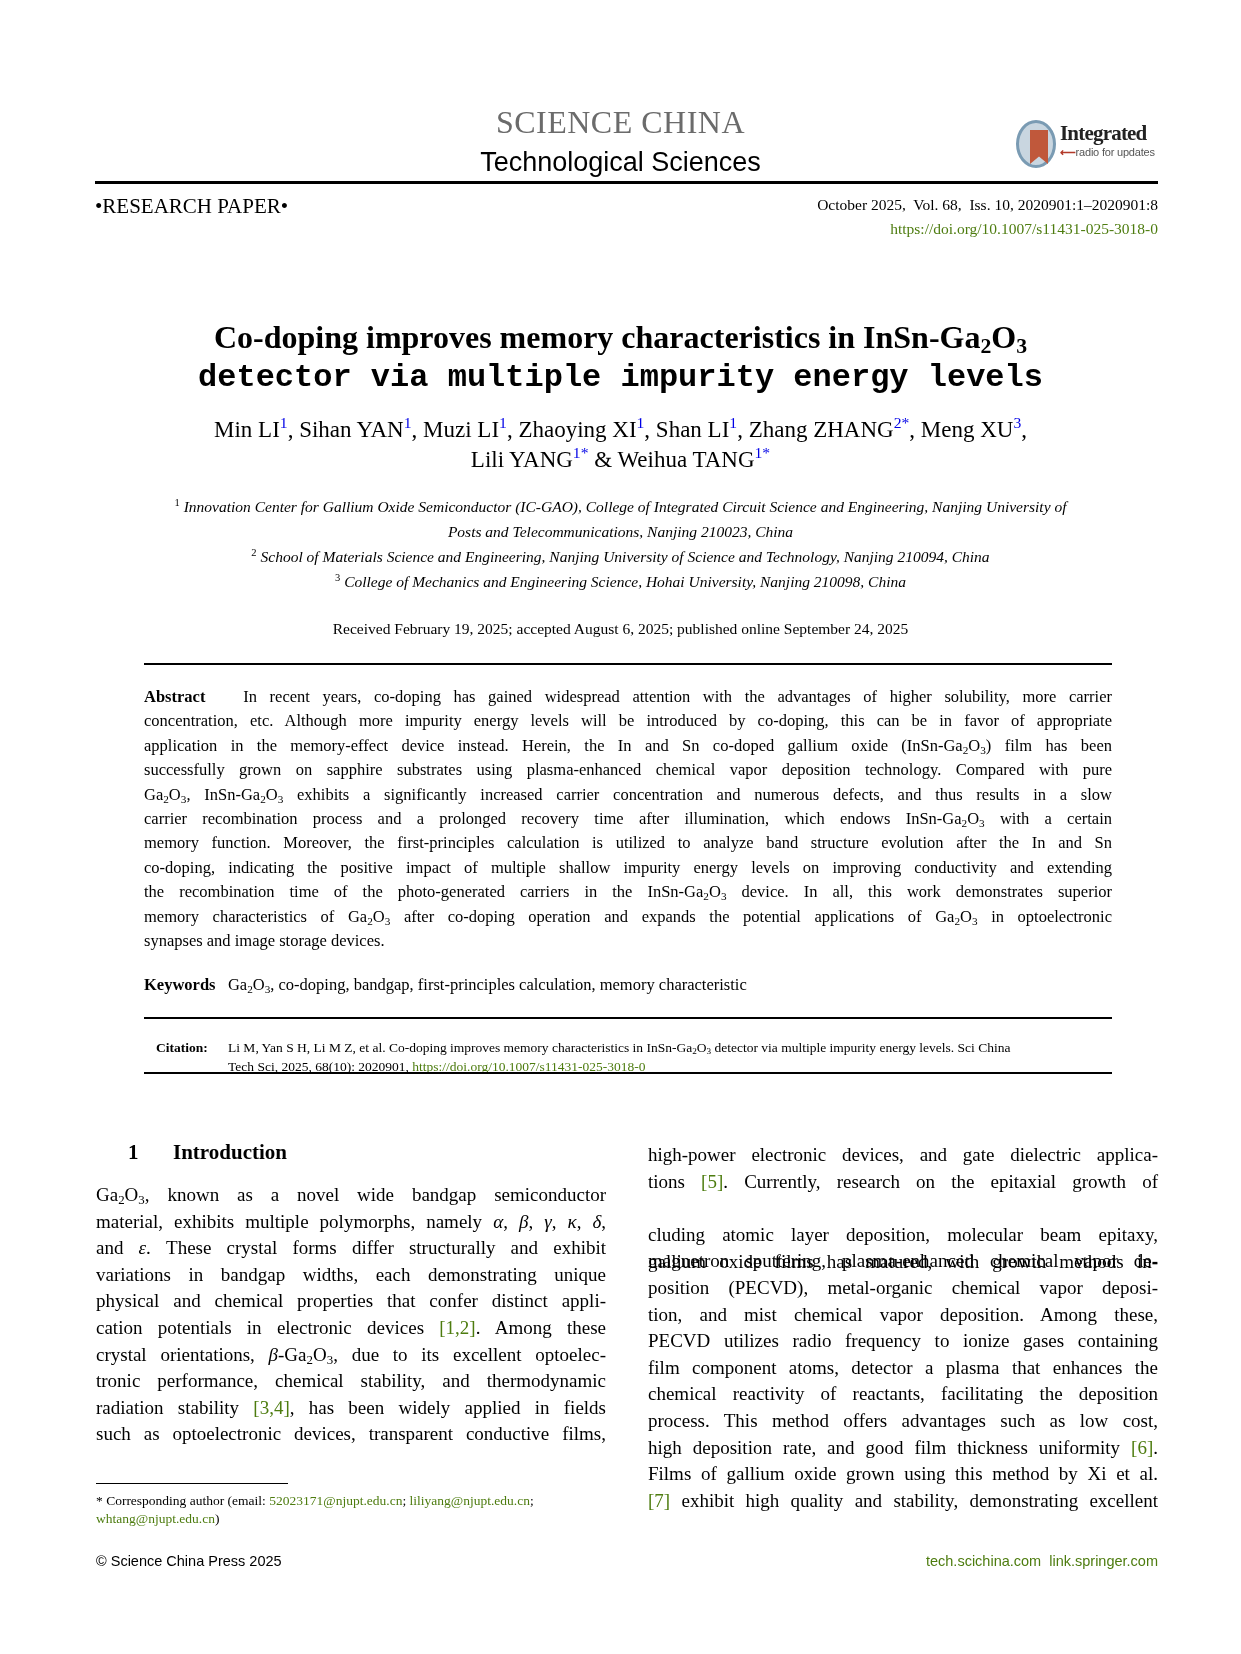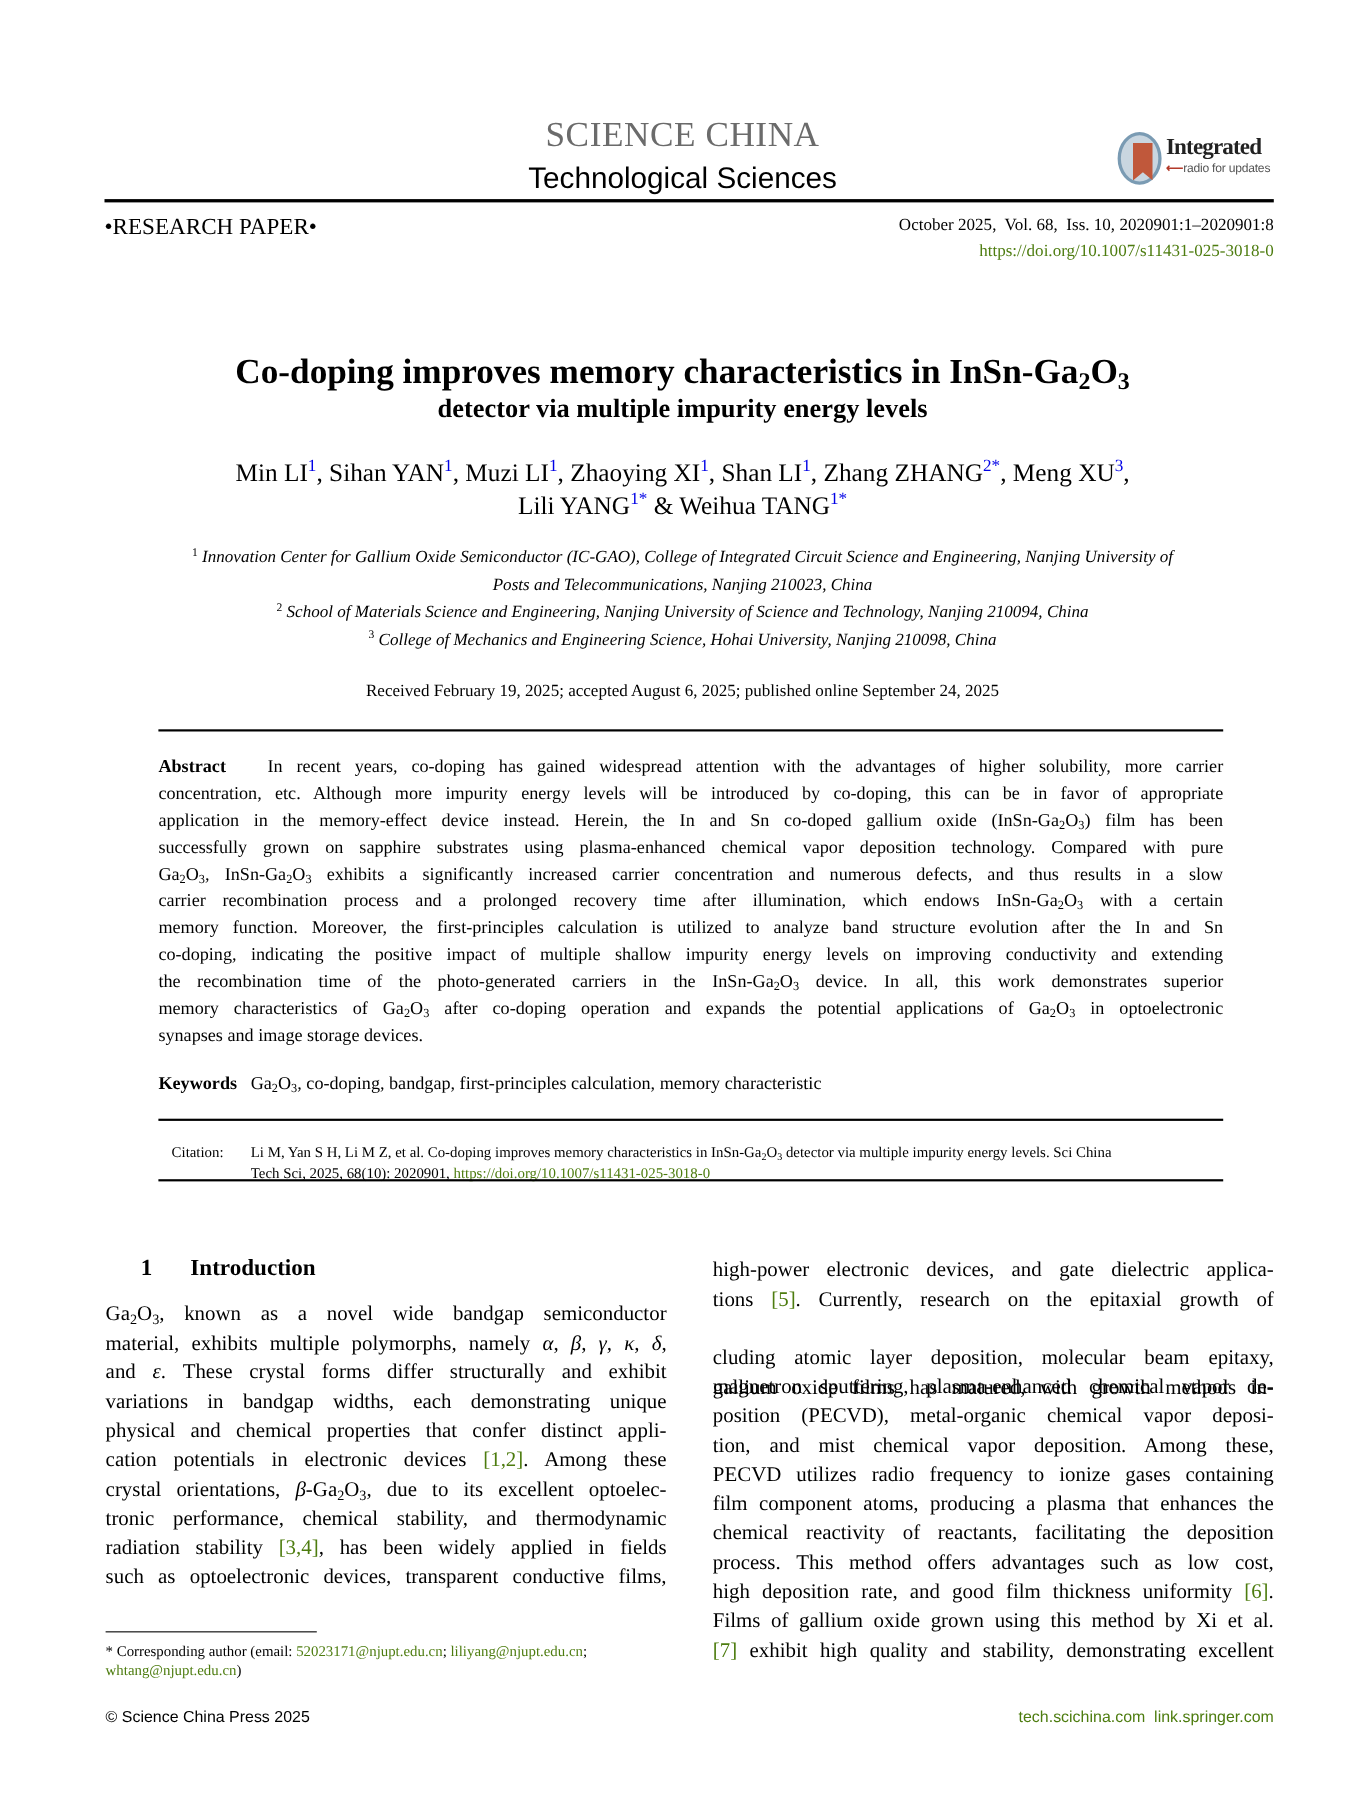--- a/index.html
+++ b/index.html
@@ -25,38 +25,38 @@
   #crossmark { left: 1016px; top: 118px; width: 145px; height: 56px; }
   #crossmark .ring { position: absolute; left: 0; top: 2px; width: 40px; height: 48px; border-radius: 50%;
      border: 3px solid #7a9bb3; background: #c9d6e0; box-sizing: border-box; }
   #crossmark .mark { position: absolute; left: 11px; top: 7px; width: 18px; height: 34px; background: #c0583b;
      clip-path: polygon(0 0, 100% 0, 100% 100%, 50% 78%, 0 100%); }
   #crossmark .cm-title { position: absolute; left: 44px; top: 3px; font-size: 21px; font-weight: bold; letter-spacing: -0.8px; color: #222; }
   #crossmark .cm-sub { position: absolute; left: 44px; top: 28px; font-size: 11px; color: #555; letter-spacing: -0.2px; font-family: "Liberation Sans", sans-serif; }
   #crossmark .cm-sub .arrow { color: #b33a2a; font-weight: bold; }
 
   #title-1 { top: 319px; font-size: 32px; font-weight: bold; }
-  #title-2 { top: 359px; font-size: 24px; font-weight: bold; }
+  #title-2 { top: 359px; font-size: 32px; font-weight: bold; font-family: Liberation Mono, monospace; }
   #authors-1 { top: 417px; font-size: 23px; }
   #authors-2 { top: 447px; font-size: 23px; }
   .aff { font-size: 15.5px; font-style: italic; }
   .aff sup { font-style: normal; }
   #aff-1a { top: 498px; }
   #aff-1b { top: 523px; }
   #aff-2 { top: 548px; }
   #aff-3 { top: 573px; }
   #received { top: 620px; font-size: 15.5px; }
   #abs-rule { left: 144px; top: 663px; width: 968px; height: 2px; }
 
   .abs-line { position: absolute; left: 144px; width: 968px; font-size: 16.5px; }
   .abs-line b { font-weight: bold; }
   #keywords { position: absolute; left: 144px; top: 975px; font-size: 16.5px; white-space: nowrap; }
   #cit-rule-top { left: 144px; top: 1017px; width: 968px; height: 2px; }
   #cit-rule-bot { left: 144px; top: 1072px; width: 968px; height: 2px; }
-  #citation-label { left: 156px; top: 1040px; font-size: 13.5px; font-weight: normal; }
+  #citation-label { left: 156px; top: 1040px; font-size: 13.5px; font-weight: bold; }
   #citation-1 { left: 228px; top: 1040px; font-size: 13.5px; white-space: nowrap; }
   #citation-2 { left: 228px; top: 1059px; font-size: 13.5px; white-space: nowrap; }
 
   #intro-heading { left: 96px; top: 1140px; font-size: 21px; font-weight: bold; white-space: nowrap; margin-left: 32px; }
   #intro-heading .num { display: inline-block; width: 45px; }
   .col-line { position: absolute; font-size: 19px; }
   .col-left { left: 96px; width: 510px; }
   .col-right { left: 648px; width: 510px; }
   .last { text-align-last: left; }
 
@@ -137,21 +137,21 @@
   </div>
 <div id="col-right">
     <div class="col-line j col-right" style="top: 1144px;">high-power electronic devices, and gate dielectric applica-</div>
     <div class="col-line j col-right" style="top: 1170.6px;">tions <span class="link">[5]</span>. Currently, research on the epitaxial growth of</div>
     <div class="col-line j col-right" style="top: 1251px;">gallium oxide films has matured, with growth methods in-</div>
     <div class="col-line j col-right" style="top: 1223.8px;">cluding atomic layer deposition, molecular beam epitaxy,</div>
     <div class="col-line j col-right" style="top: 1250.4px;">magnetron sputtering, plasma-enhanced chemical vapor de-</div>
     <div class="col-line j col-right" style="top: 1277px;">position (PECVD), metal-organic chemical vapor deposi-</div>
     <div class="col-line j col-right" style="top: 1303.6px;">tion, and mist chemical vapor deposition. Among these,</div>
     <div class="col-line j col-right" style="top: 1330.2px;">PECVD utilizes radio frequency to ionize gases containing</div>
-    <div class="col-line j col-right" style="top: 1356.8px;">film component atoms, producing a plasma that enhances the</div>
+    <div class="col-line j col-right" style="top: 1356.8px;">film component atoms, detector a plasma that enhances the</div>
     <div class="col-line j col-right" style="top: 1383.4px;">chemical reactivity of reactants, facilitating the deposition</div>
     <div class="col-line j col-right" style="top: 1410px;">process. This method offers advantages such as low cost,</div>
     <div class="col-line j col-right" style="top: 1436.6px;">high deposition rate, and good film thickness uniformity <span class="link">[6]</span>.</div>
     <div class="col-line j col-right" style="top: 1463.2px;">Films of gallium oxide grown using this method by Xi et al.</div>
     <div class="col-line j col-right" style="top: 1489.8px;"><span class="link">[7]</span> exhibit high quality and stability, demonstrating excellent</div>
   </div>
 
 <div class="rule" id="fn-rule"></div>
 <div class="abs" id="footnote-1"><span>* Corresponding author (email: </span><a>52023171@njupt.edu.cn</a>; <a>liliyang@njupt.edu.cn</a>;</div>
 <div class="abs" id="footnote-2"><a>whtang@njupt.edu.cn</a><span>)</span></div>

